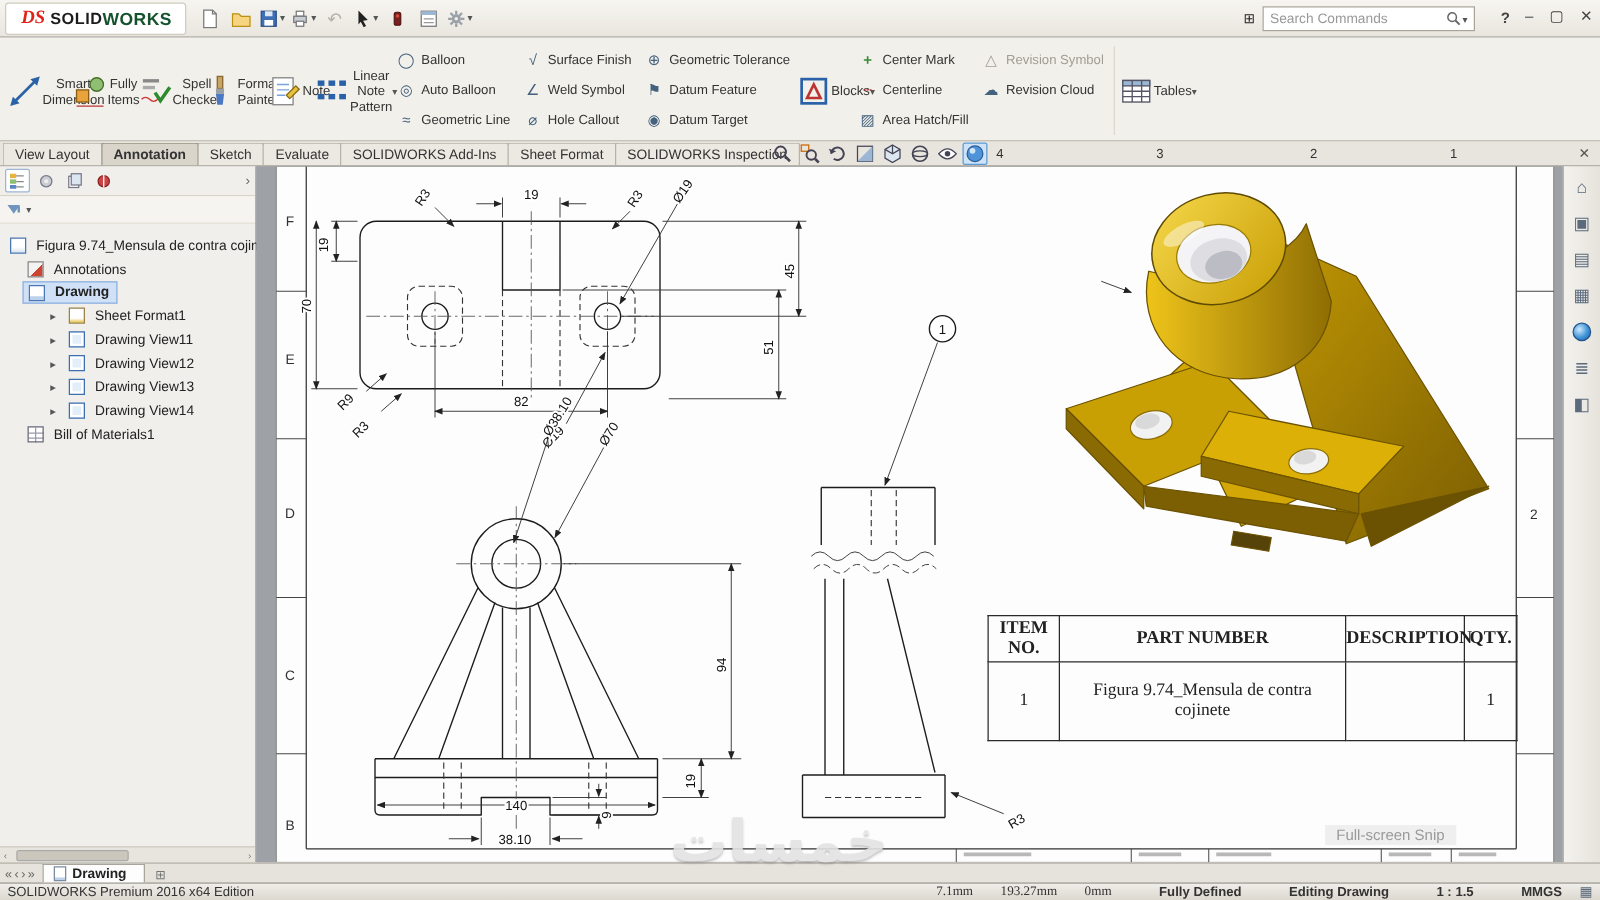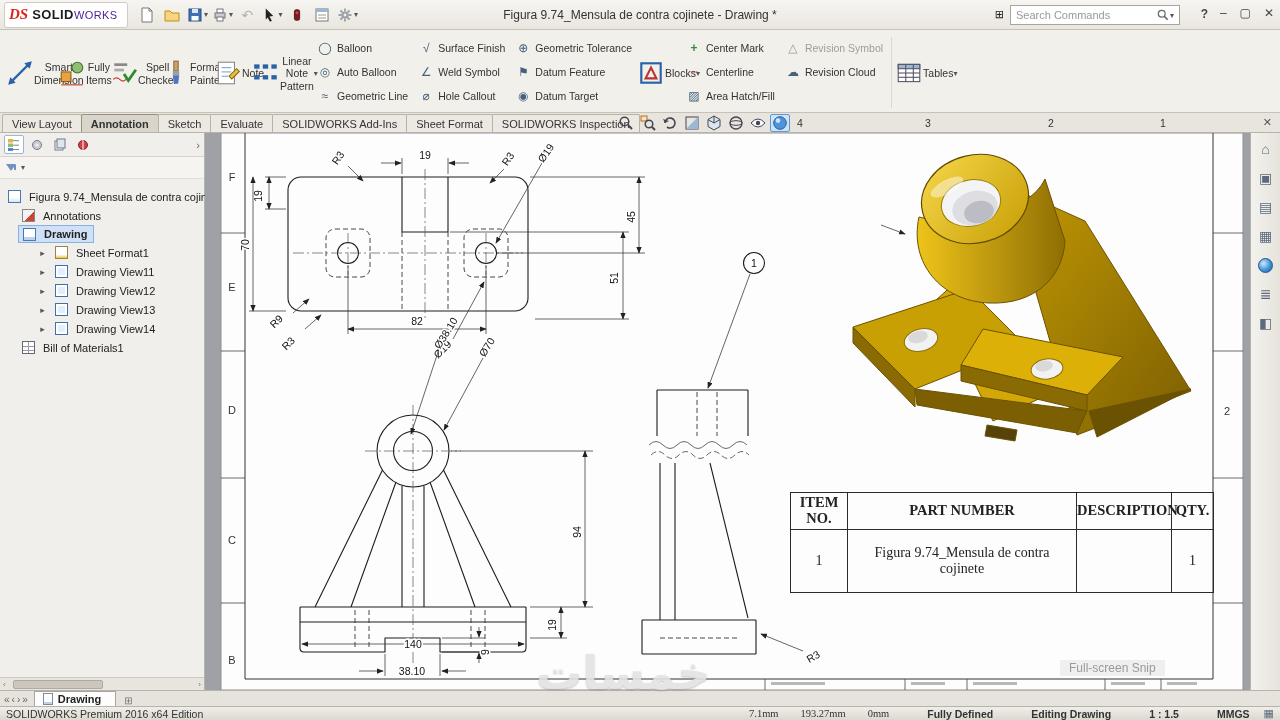--- a/index.html
+++ b/index.html
@@ -4,25 +4,25 @@
 <style>
   * { box-sizing: border-box; margin: 0; padding: 0; }
   html,body { width:1280px; height:720px; overflow:hidden; }
   body { font-family:"Liberation Sans",sans-serif; font-size:11px; background:#9ea1a6; position:relative; color:#222; }
 
   
   .titlebar { position:absolute; left:0; top:0; width:1280px; height:30px;
     background:linear-gradient(#f7f5f1,#e9e6df); border-bottom:1px solid #c6c2b8;
     display:flex; align-items:center; }
   .logo { height:26px; background:#fff; border:1px solid #d0ccc2; border-radius:3px;
-    margin:0 8px 0 4px; display:flex; align-items:center; padding:0 10px 0 4px; white-space:nowrap; }
+    margin:0 8px 0 4px; display:flex; align-items:center; padding:0 10px 0 12px; white-space:nowrap; }
   .logo .mark { color:#e2231a; font-weight:bold; font-style:italic; font-size:15px;
     margin-right:4px; font-family:"Liberation Serif",serif; }
   .logo .solid { color:#1c1c1c; font-weight:bold; font-size:13px; letter-spacing:.4px; }
-  .logo .works { color:#4c1d95; font-weight:normal; font-size:11px; letter-spacing:.4px; }
+  .logo .works { color:#14532d; font-weight:bold; font-size:14px; letter-spacing:.4px; }
   .qat { display:flex; align-items:center; gap:3px; }
   .qbtn { width:22px; height:22px; display:flex; align-items:center; justify-content:center; border-radius:2px; }
   .qbtn svg { display:block; }
   .caret { font-size:8px; color:#555; margin-left:1px; }
   .disabled { color:#b5b1a8; }
   .title-center { position:absolute; left:50%; transform:translateX(-50%); color:#333; font-size:12px; white-space:nowrap; }
   .search { position:absolute; right:100px; top:5px; width:170px; height:20px; background:#fff;
     border:1px solid #a9a59b; display:flex; align-items:center; padding:0 5px; }
   .search .ph { flex:1; color:#999; font-size:11px; }
   .help { position:absolute; right:72px; top:7px; color:#444; font-size:12px; font-weight:bold; }
@@ -196,21 +196,20 @@
         <svg width="16" height="16" viewBox="0 0 16 16">
           <circle cx="8" cy="8" r="3.6" fill="#9aa0a8"></circle>
           <g stroke="#9aa0a8" stroke-width="1.8">
             <path d="M8 1.5v3M8 11.5v3M1.5 8h3M11.5 8h3M3.4 3.4l2.1 2.1M10.5 10.5l2.1 2.1M12.6 3.4l-2.1 2.1M5.5 10.5l-2.1 2.1"></path>
           </g>
           <circle cx="8" cy="8" r="1.4" fill="#f2f0ea"></circle>
         </svg>
         <span class="caret">▾</span>
       </span>
   </div>
-  <div class="title-center">Figura 9.74_Mensula de contra cojinete - Drawing *</div>
   <span style="position:absolute; right:276px; top:8px;">⊞</span>
   <div class="search">
     <span class="ph">Search Commands</span>
     <svg width="12" height="12" viewBox="0 0 14 14">
         <circle cx="5.5" cy="5.5" r="4" fill="none" stroke="#666" stroke-width="1.4"></circle>
         <line x1="8.6" y1="8.6" x2="12.5" y2="12.5" stroke="#666" stroke-width="1.8"></line>
       </svg>
     <span class="caret">▾</span>
   </div>
   <span class="help">?</span>

